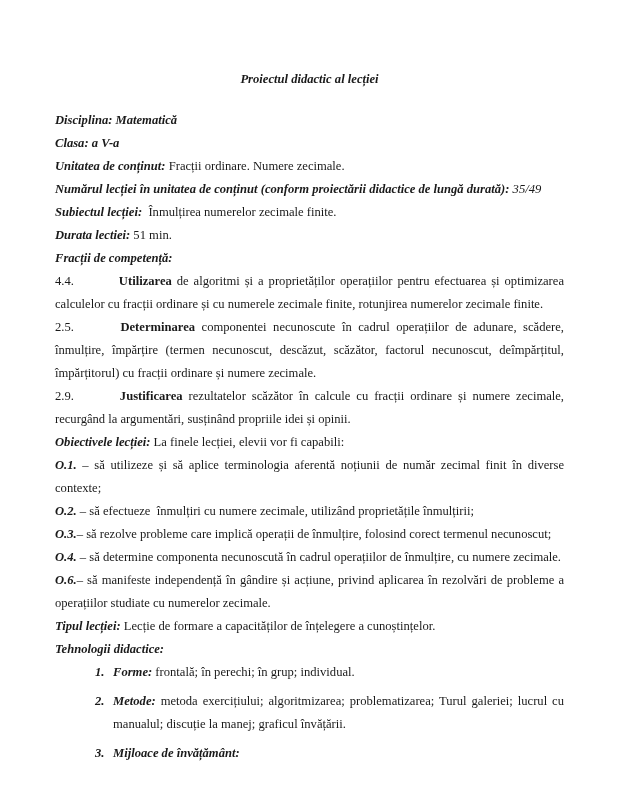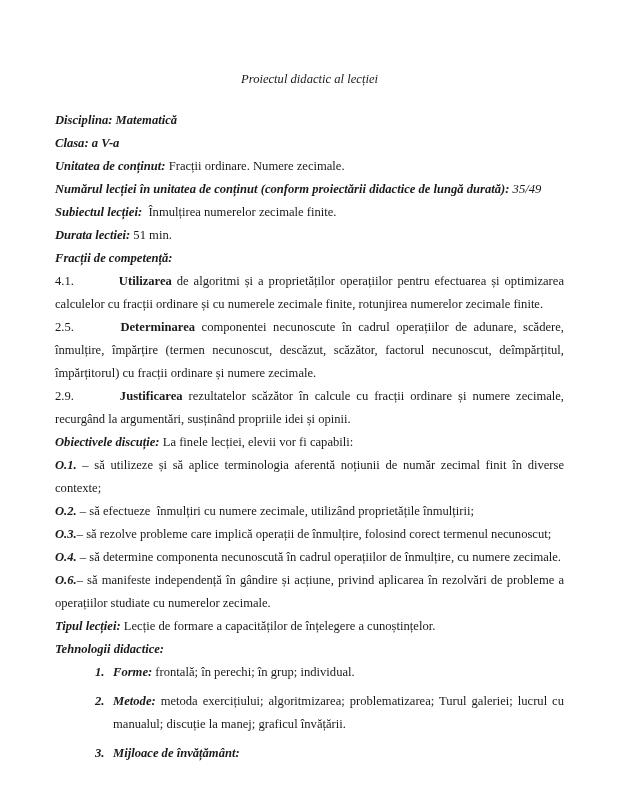--- a/index.html
+++ b/index.html
@@ -1,19 +1,19 @@
 <!DOCTYPE html>
 <html><head>
 <meta charset="utf-8">
 <style>
   html, body { margin: 0; padding: 0; background: #ffffff; }
   body { width: 618px; height: 800px; position: relative; overflow: hidden;
          font-family: "Liberation Serif", "DejaVu Serif", serif; color: #1a1a1a; }
   .page { position: absolute; left: 55px; top: 68px; width: 509px; font-size: 12.6px; line-height: 23px; }
-  .title { text-align: center; font-weight: normal; font-style: italic; margin-bottom: 18px; }
+  .title { text-align: center; font-weight: bold; font-style: italic; margin-bottom: 18px; }
   p { margin: 0; text-align: justify; }
   .bi { font-weight: bold; font-style: italic; }
   .b { font-weight: bold; margin-left: 40px; }
   ol.tech { margin: 0; padding: 0; list-style: none; }
   ol.tech li { position: relative; padding-left: 58px; text-align: justify; margin-bottom: 6px; }
   ol.tech li .num { position: absolute; left: 40px; font-weight: bold; font-style: italic; }
 </style>
 </head>
 <body>
 
@@ -21,25 +21,25 @@
   <p class="title">Proiectul didactic al lecției</p>
 
   <p><span class="bi">Disciplina: Matematică</span></p>
   <p><span class="bi">Clasa: a V-a</span></p>
   <p><span class="bi">Unitatea de conținut:</span><span> Fracții ordinare. Numere zecimale.</span></p>
   <p><span class="bi">Numărul lecției în unitatea de conținut (conform proiectării didactice de lungă durată):</span><span style="font-style:italic"> 35/49</span></p>
   <p><span class="bi">Subiectul lecției:</span><span style="white-space:pre">  Înmulțirea numerelor zecimale finite.</span></p>
   <p><span class="bi">Durata lectiei:</span><span> 51 min.</span></p>
 
   <p class="bi">Fracții de competență:</p>
-  <p><span>4.1.</span> <span class="b">Utilizarea</span><span> de algoritmi și a proprietăților operațiilor pentru efectuarea și optimizarea calculelor cu fracții ordinare și cu numerele zecimale finite, rotunjirea numerelor zecimale finite.</span></p>
+  <p><span>4.4.</span> <span class="b">Utilizarea</span><span> de algoritmi și a proprietăților operațiilor pentru efectuarea și optimizarea calculelor cu fracții ordinare și cu numerele zecimale finite, rotunjirea numerelor zecimale finite.</span></p>
   <p><span>2.5.</span> <span class="b">Determinarea</span><span> componentei necunoscute în cadrul operațiilor de adunare, scădere, înmulțire, împărțire (termen necunoscut, descăzut, scăzător, factorul necunoscut, deîmpărțitul, împărțitorul) cu fracții ordinare și numere zecimale.</span></p>
   <p><span>2.9.</span> <span class="b">Justificarea</span><span> rezultatelor scăzător în calcule cu fracții ordinare și numere zecimale, recurgând la argumentări, susținând propriile idei și opinii.</span></p>
 
-  <p><span class="bi">Obiectivele discuție:</span><span> La finele lecției, elevii vor fi capabili:</span></p>
+  <p><span class="bi">Obiectivele lecției:</span><span> La finele lecției, elevii vor fi capabili:</span></p>
   <p><span class="bi">O.1.</span><span> – să utilizeze și să aplice terminologia aferentă noțiunii de număr zecimal finit în diverse contexte;</span></p>
   <p><span class="bi">O.2.</span><span style="white-space:pre-wrap"> – să efectueze  înmulțiri cu numere zecimale, utilizând proprietățile înmulțirii;</span></p>
   <p><span class="bi">O.3.</span><span>– să rezolve probleme care implică operații de înmulțire, folosind corect termenul necunoscut;</span></p>
   <p><span class="bi">O.4.</span><span> – să determine componenta necunoscută în cadrul operațiilor de înmulțire, cu numere zecimale.</span></p>
   <p><span class="bi">O.6.</span><span>– să manifeste independență în gândire și acțiune, privind aplicarea în rezolvări de probleme a operațiilor studiate cu  numerelor zecimale.</span></p>
 
   <p><span class="bi">Tipul lecției:</span><span> Lecție de formare a capacităților de înțelegere a cunoștințelor.</span></p>
   <p class="bi">Tehnologii didactice:</p>
 
   <ol class="tech">

